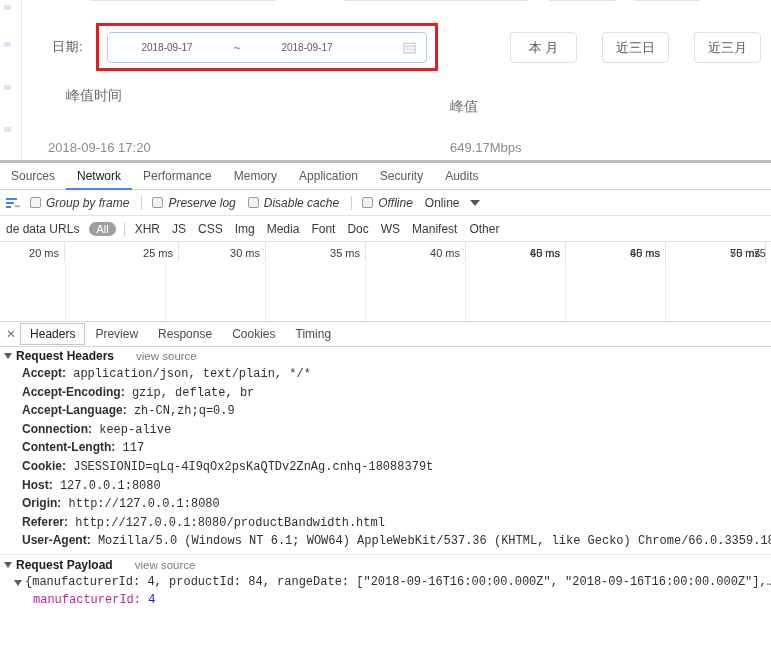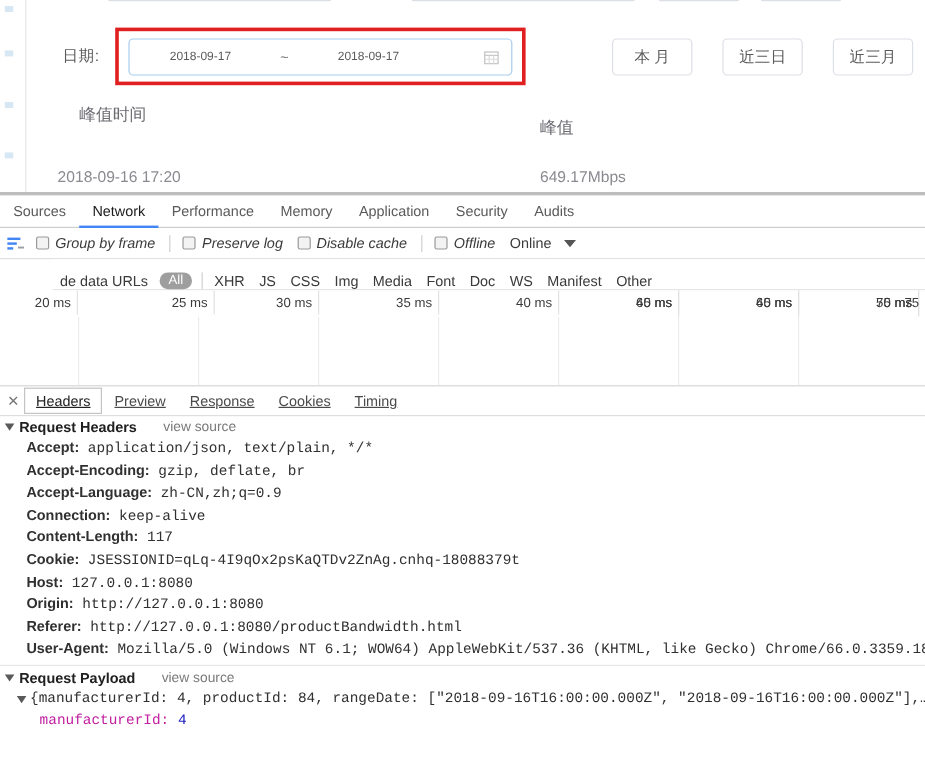--- a/index.html
+++ b/index.html
@@ -101,21 +101,21 @@
   .cb-lbl { font-size:12px; color:#3a3a3a; white-space:nowrap; }
   .tb-sep { width:1px; height:14px; background:#d0d0d0; margin:0 10px 0 0px; }
   .online-lbl { font-size:12px; color:#3a3a3a; margin-right:10px; }
   .caret-dn {
     width:0; height:0; border-left:5px solid transparent;
     border-right:5px solid transparent; border-top:6px solid #555;
   }
 
   .dt-filters {
     height:26px; border-bottom:1px solid #e0e0e0; display:flex;
-    align-items:flex-end; padding-left:0px; background:#fff;margin-left:44px;
+    align-items:center; padding-left:0px; background:#fff;
   }
   .f-item { font-size:12px; color:#3a3a3a; padding:0 6px; cursor:pointer; white-space:nowrap; }
   .f-item.pill {
     background:#9e9e9e; color:#fff; border-radius:9px;
     padding:1px 7px; margin:0 4px; font-size:11px;
   }
   .f-sep { width:1px; height:14px; background:#d0d0d0; margin:0 4px; }
 
   
   .ruler {
@@ -137,21 +137,21 @@
   .gcol { position:absolute; top:0; height:58px; border-right:1px solid #ececec; }
 
   
   .req-tabs {
     height:25px; border-bottom:1px solid #d6d6d6; display:flex;
     align-items:center; padding-left:2px; background:#fff;
   }
   .xclose { font-size:12px; color:#777; padding:0 4px; cursor:pointer; }
   .rtab {
     font-size:12px; color:#4a4a4a; padding:3px 9px; cursor:pointer;
-    border:1px solid transparent; white-space:nowrap;text-decoration:underline;
+    border:1px solid transparent; white-space:nowrap;
   }
   .rtab.active { border-color:#c4c4c4; background:#fff; color:#222; }
 
   
   .hdr-body {
     position:relative; background:#fff; height:276px; overflow:hidden;
     font-family:"Liberation Mono", monospace;
   }
   .sect {
     display:flex; align-items:center; padding:2px 0 2px 4px;

